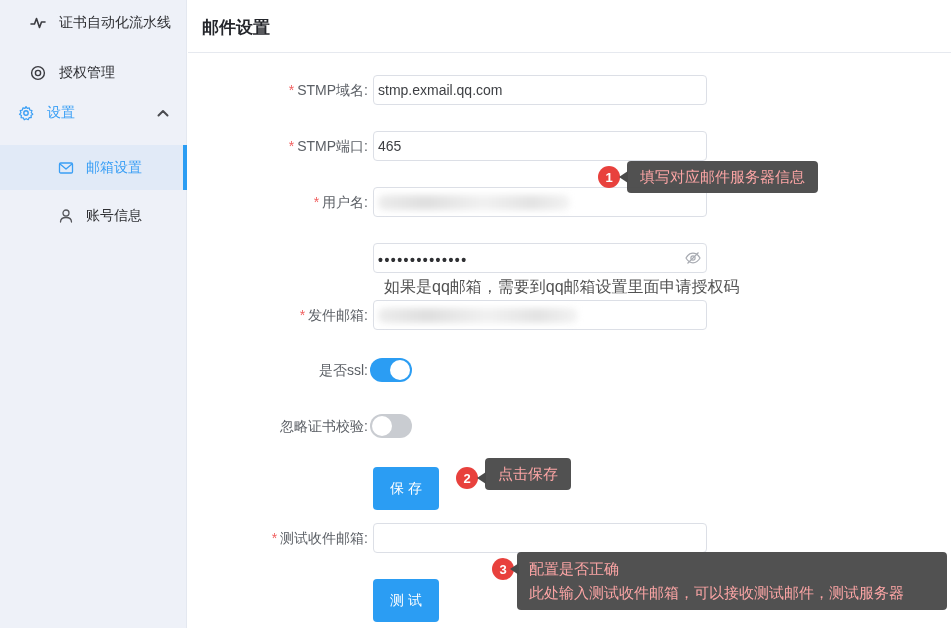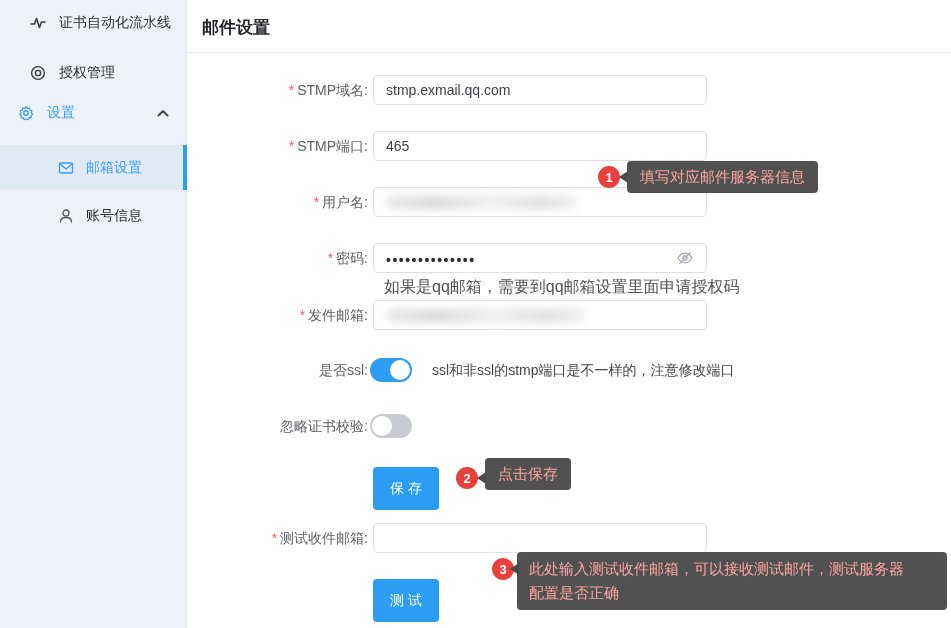--- a/index.html
+++ b/index.html
@@ -23,21 +23,21 @@
   
   .page-title { position:absolute; left:202px; top:16px; font-size:17px; font-weight:bold; color:#24262b;text-align:right; }
   .header-line { position:absolute; left:188px; right:0; top:52px; height:1px; background:#e6e9ef; }
 
   .lbl { position:absolute; left:192px; width:176px; text-align:right; line-height:30px;
          font-size:14px; color:#5c6066; white-space:nowrap; }
   .req { color:#f05f5f; margin-right:3px; }
 
   .input-box { position:absolute; left:373px; width:334px; height:30px; background:#fff;
                border:1px solid #dcdfe6; border-radius:4px; display:flex; align-items:center;
-               padding:0 12px; font-size:14px; color:#3d3f43; }
+               padding:0 4px; font-size:14px; color:#3d3f43; }
   .pw-dots { font-size:14px; font-weight:bold; letter-spacing:1.5px; color:#2f3033; margin-top:3px; }
   .redact { height:15px; border-radius:7px; filter:blur(3px);
             background:linear-gradient(90deg,#ececec 0%,#dfdfdf 25%,#f1f1f1 55%,#e3e3e3 80%,#f3f3f3 100%); }
   .hint { position:absolute; left:384px; top:277px; font-size:16px; color:#525252; }
 
   .toggle { position:absolute; left:370px; width:42px; height:24px; border-radius:12px; cursor:pointer; }
   .toggle .knob { position:absolute; top:2px; width:20px; height:20px; border-radius:50%; background:#fff; }
   .toggle.on { background:#2b9df3; } .toggle.on .knob { right:2px; }
   .toggle.off { background:#c9ccd1; } .toggle.off .knob { left:2px; }
   .toggle-note { position:absolute; left:432px; font-size:14px; color:#454545; }
@@ -127,23 +127,20 @@
     <span>465</span>
   </div>
 
   <div class="lbl" style="top:187px;">
     <span class="req">*</span><span>用户名:</span>
   </div>
   <div class="input-box" style="top:187px;">
     <span class="redact" style="width:192px;"></span>
   </div>
 
-  <div class="lbl" style="top:243px;">
-    <span class="req">*</span><span>密码:</span>
-  </div>
   <div class="input-box" style="top:243px;">
     <span class="pw-dots">••••••••••••••</span>
     <svg style="margin-left:auto;" width="18" height="18" viewBox="0 0 18 18">
       <path d="M2 9 C3.8 5.8 6.2 4.2 9 4.2 C11.8 4.2 14.2 5.8 16 9 C14.2 12.2 11.8 13.8 9 13.8 C6.2 13.8 3.8 12.2 2 9 Z" fill="none" stroke="#a8abb2" stroke-width="1.2"></path>
       <circle cx="9" cy="9" r="2.1" fill="none" stroke="#a8abb2" stroke-width="1.2"></circle>
       <line x1="3.5" y1="14.5" x2="14.5" y2="3.5" stroke="#a8abb2" stroke-width="1.2"></line>
     </svg>
   </div>
   <div class="hint">如果是qq邮箱，需要到qq邮箱设置里面申请授权码</div>
 
@@ -151,21 +148,20 @@
     <span class="req">*</span><span>发件邮箱:</span>
   </div>
   <div class="input-box" style="top:300px;">
     <span class="redact" style="width:200px;"></span>
   </div>
 
   <div class="lbl" style="top:355px;">是否ssl:</div>
   <div class="toggle on" style="top:358px;">
     <span class="knob"></span>
   </div>
-  <div class="toggle-note" style="top:362px;">ssl和非ssl的stmp端口是不一样的，注意修改端口</div>
 
   <div class="lbl" style="top:411px;">忽略证书校验:</div>
   <div class="toggle off" style="top:414px;">
     <span class="knob"></span>
   </div>
 
   <button class="btn" style="top:467px;">保 存</button>
 
   <div class="lbl" style="top:523px;">
     <span class="req">*</span><span>测试收件邮箱:</span>
@@ -178,17 +174,17 @@
   <div class="tip-arrow" style="left:619px; top:171px;"></div>
   <div class="tooltip" style="left:627px; top:161px;">填写对应邮件服务器信息</div>
 
   <div class="num-circle" style="left:456px; top:467px;">2</div>
   <div class="tip-arrow" style="left:477px; top:472px;"></div>
   <div class="tooltip" style="left:485px; top:458px;">点击保存</div>
 
   <div class="num-circle" style="left:492px; top:558px;">3</div>
   <div class="tip-arrow" style="left:510px; top:563px;"></div>
   <div class="tooltip multi" style="left:517px; top:552px;">
+    <span>配置是否正确</span>
     <span>此处输入测试收件邮箱，可以接收测试邮件，测试服务器</span>
-    <span>配置是否正确</span>
   </div>
 
 </div>
 
 </body></html>

